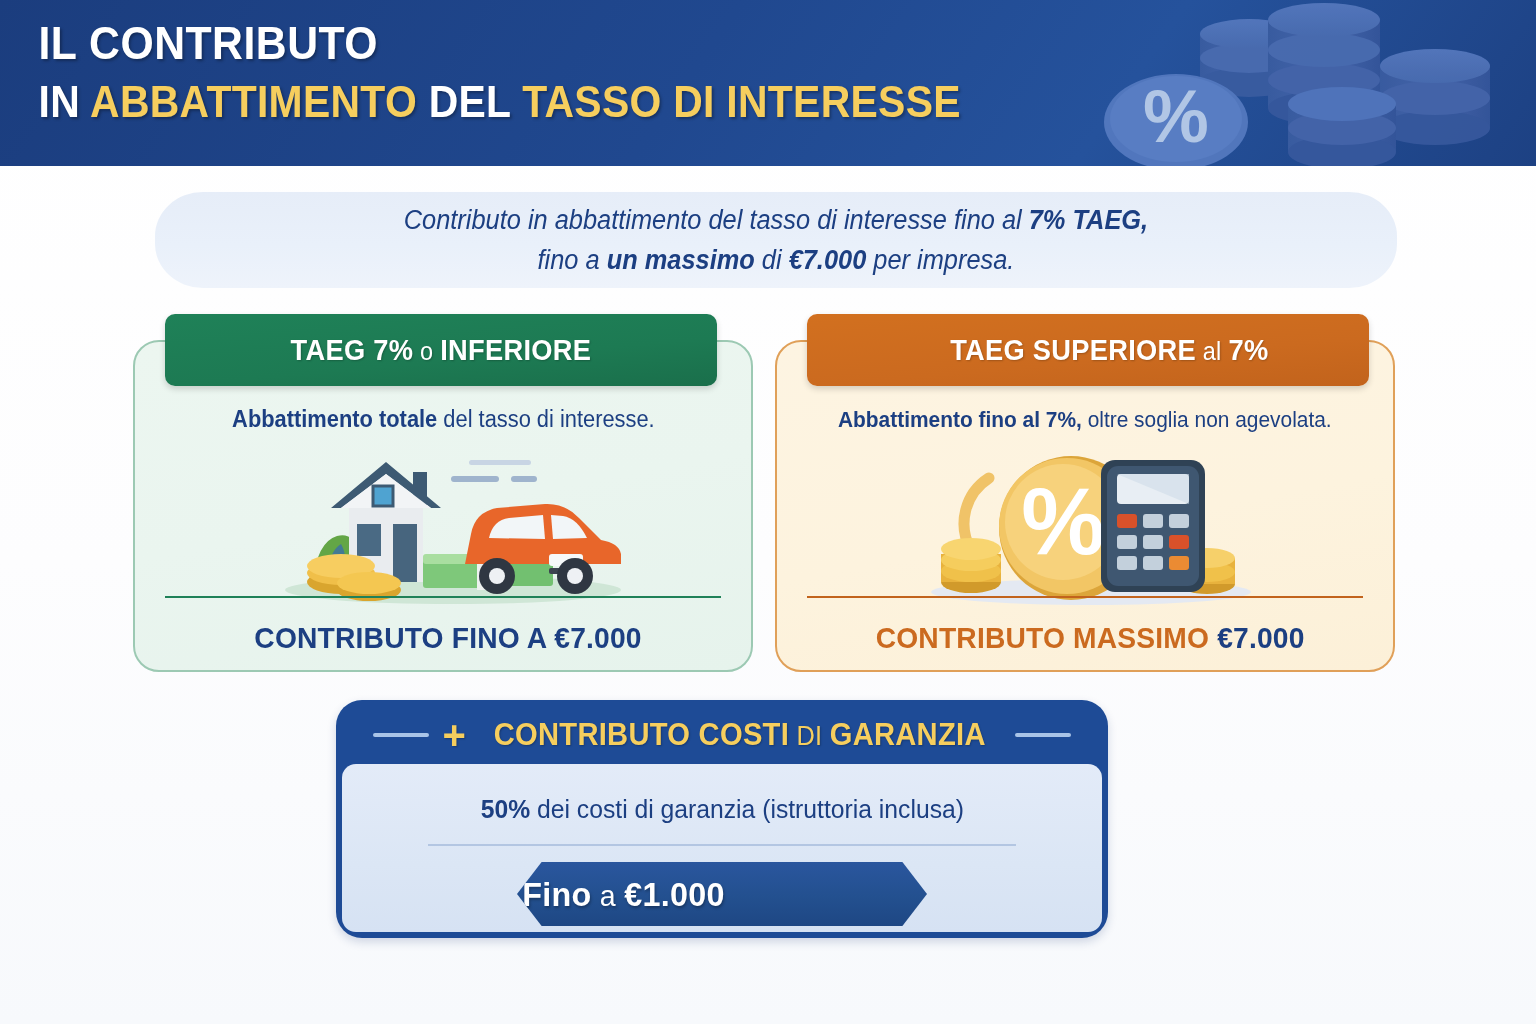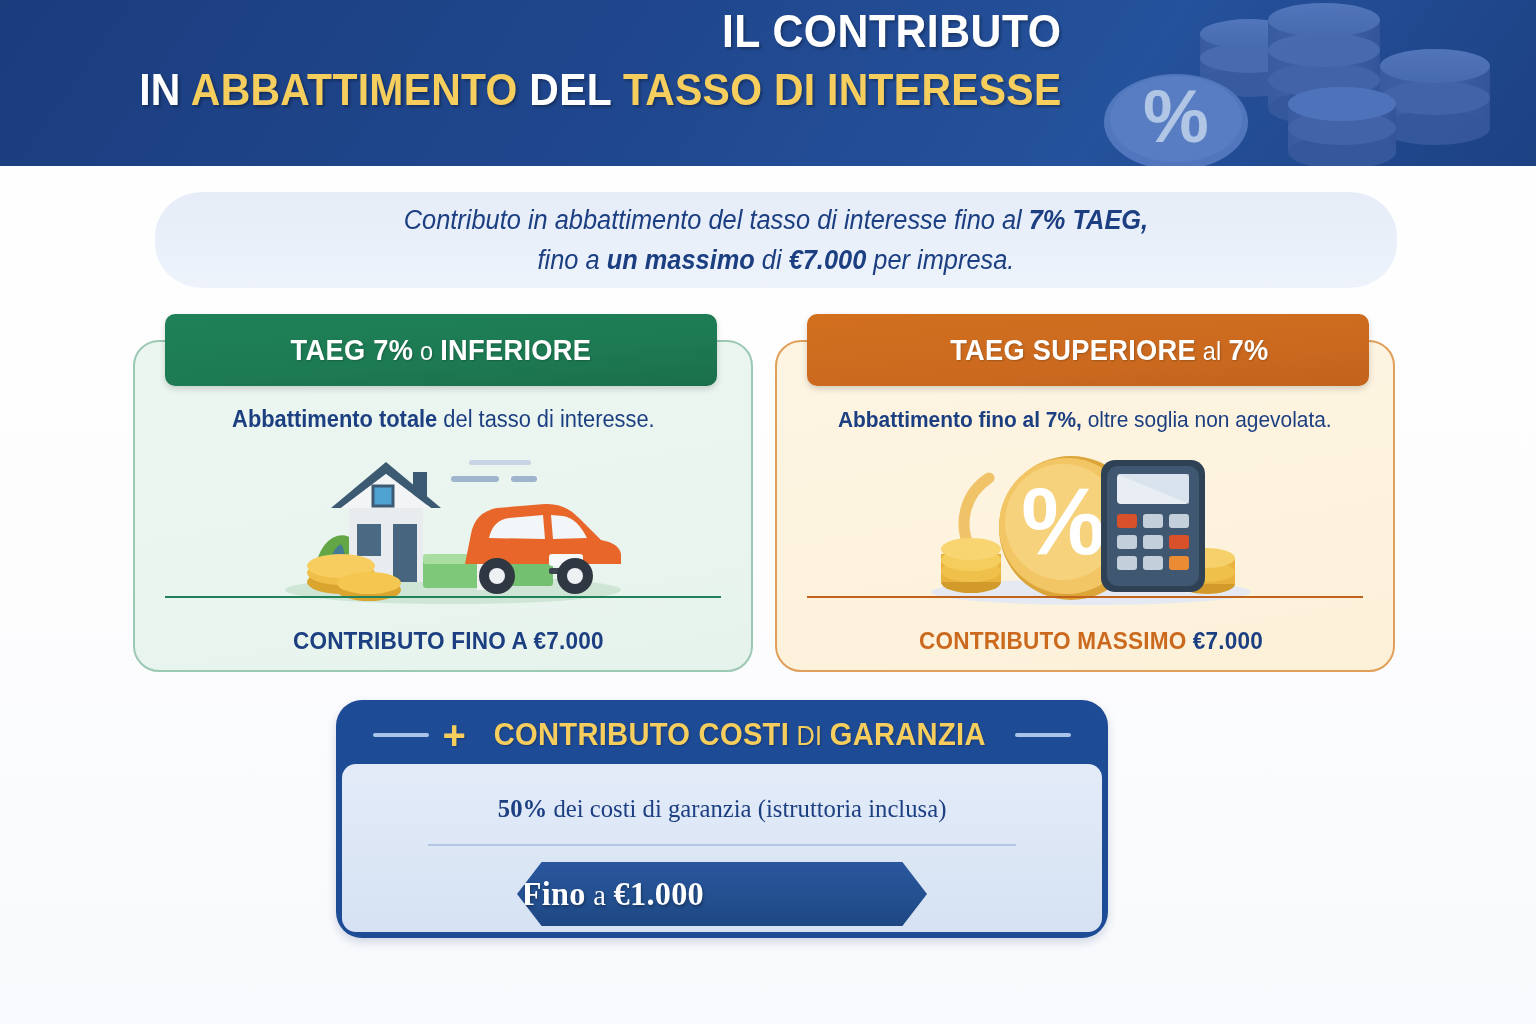--- a/index.html
+++ b/index.html
@@ -40,23 +40,23 @@
     right: 14px;
     top: -6px;
     width: 440px;
     height: 180px;
     opacity: 0.95;
   }
 
   .header-text {
     position: absolute;
     left: 0;
-    top: 4px;
+    top: 16px;
     width: 1100px;
-    text-align: right;
+    text-align: left;
   }
 
   .title-line1 {
     font-size: 46px;
     font-weight: bold;
     letter-spacing: 0.5px;
     color: #ffffff;
     line-height: 1.18;
     text-shadow: 2px 2px 3px rgba(0,0,0,0.30);
     transform: scaleX(0.93);
@@ -180,21 +180,21 @@
     height: 2px;
   }
   .rule-green  { background: #1f8158; }
   .rule-orange { background: #c2631c; }
 
   .card-footer {
     position: absolute;
     left: 25px; right: 14px;
     bottom: 16px;
     text-align: center;
-    font-size: 24px;
+    font-size: 30px;
     font-weight: bold;
     letter-spacing: 0.2px;
     line-height: 1.1;
   }
   .footer-inner { transform: scaleX(0.94); display: inline-block; }
   .ft-blue   { color: #1c3f82; }
   .ft-orange { color: #cb6a1f; }
 
   
   .bottom-card {
@@ -242,21 +242,20 @@
     text-shadow: 1px 1px 2px rgba(0,0,0,0.25);
     transform: scaleX(0.94);
   }
   .bh-thin { font-weight: normal; font-size: 27px; }
 
   .bottom-panel {
     position: relative;
     height: 168px;
     background: linear-gradient(180deg, #e3ebf8 0%, #dbe6f5 60%, #d6e2f3 100%);
     border-radius: 14px;
-    font-family: Liberation Serif, serif;
   }
 
   .panel-line {
     position: absolute;
     left: 0; right: 0;
     top: 30px;
     text-align: center;
     color: #1c3f82;
     font-size: 26px;
   }

